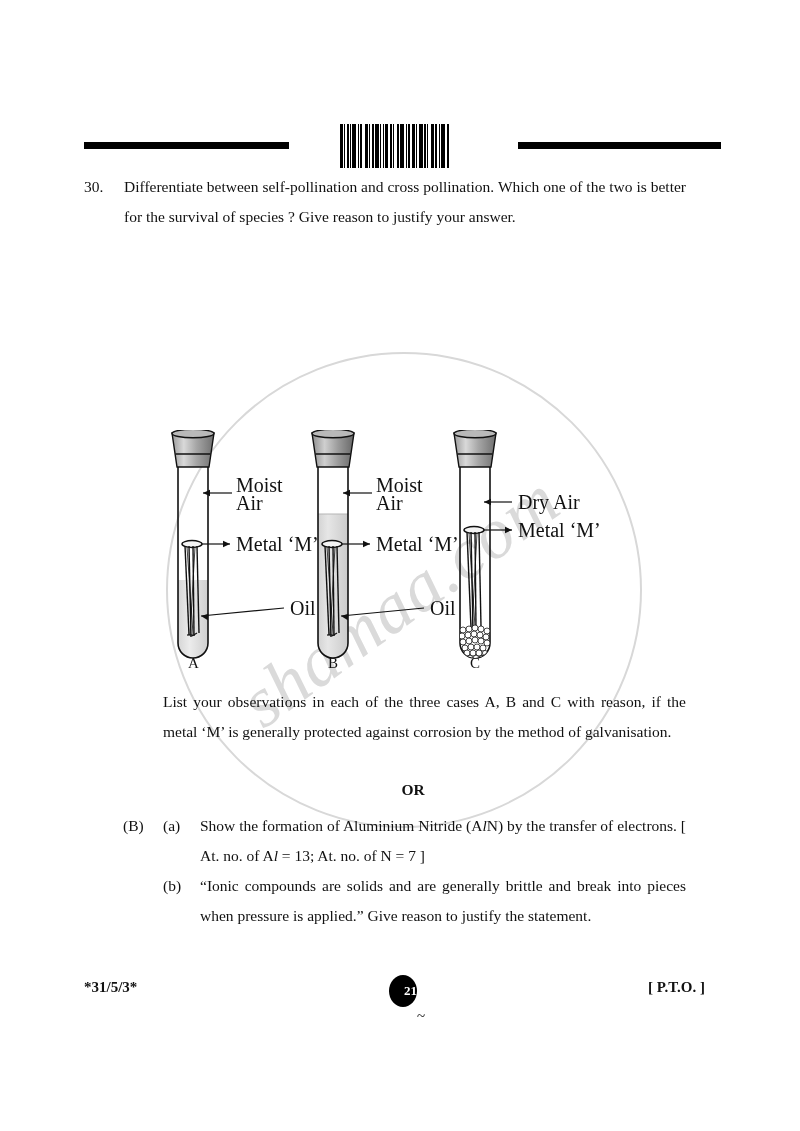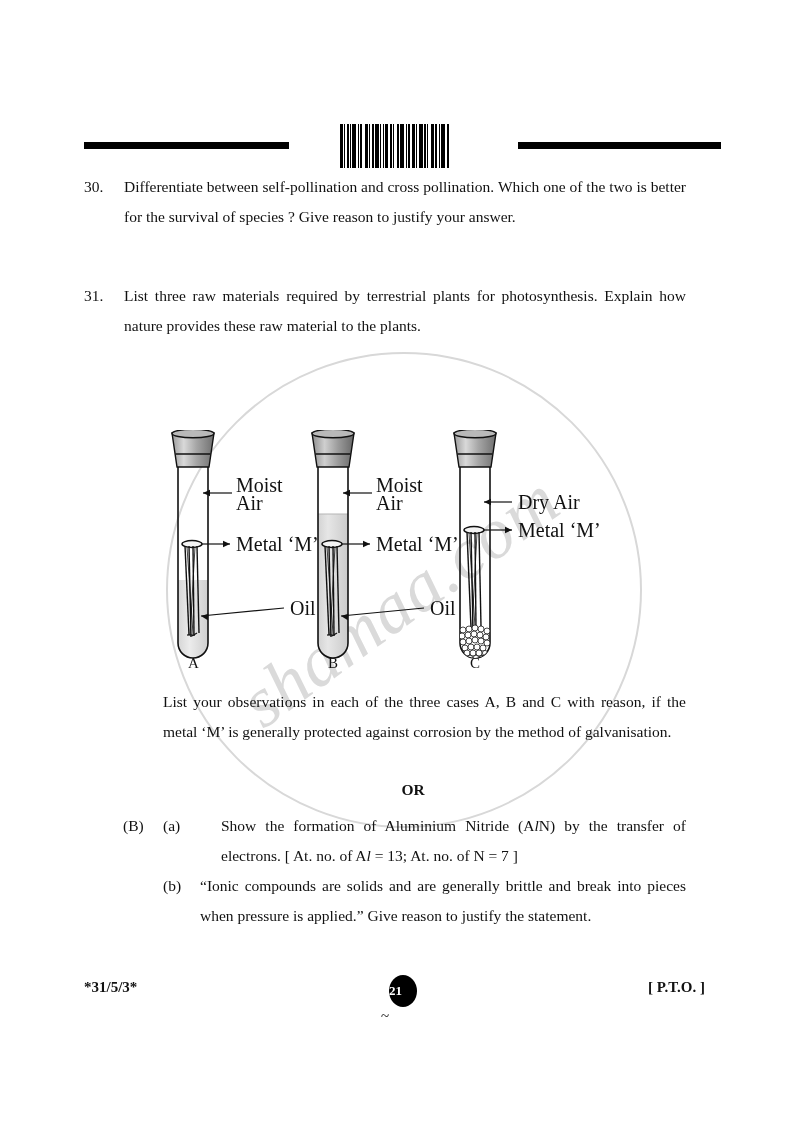--- a/index.html
+++ b/index.html
@@ -142,21 +142,21 @@
   #code-left {
     position: absolute; left: 84px; top: 4px;
     font-size: 15px; font-weight: bold;
   }
   #pto {
     position: absolute; right: 95px; top: 4px;
     font-size: 15px; font-weight: bold;
   }
   #pagenum-wrap {
     position: absolute; left: 381px; top: 0px;
-    width: 44px; text-align: left;
+    width: 44px; text-align: right;
   }
   #pagenum-badge {
     width: 28px; height: 32px;
     border-radius: 50%;
     background: #000000;
     color: #ffffff;
     font-size: 13px;
     font-weight: bold;
     line-height: 32px;
     margin: 0 auto;
@@ -240,24 +240,20 @@
       <i class="w3"></i>
       <i class="g1"></i>
       <i class="w1"></i>
   </div>
 
   <div class="qblock" style="left:84px; top:172px; width:602px;">
     <div class="qnum">30.</div>
     <div class="qtext" style="margin-left:40px;">Differentiate between self-pollination and cross pollination. Which one of the two is better for the survival of species ? Give reason to justify your answer.</div>
   </div>
 
-  <div class="qblock" style="left:84px; top:281px; width:602px;">
-    <div class="qnum">31.</div>
-    <div class="qtext" style="margin-left:40px;">List three raw materials required by terrestrial plants for photosynthesis. Explain how nature provides these raw material to the plants.</div>
-  </div>
 
 
   <div id="diagram">
     <svg width="420" height="245" viewBox="0 0 420 245">
       <defs>
         <linearGradient id="corkGrad" x1="0" y1="0" x2="1" y2="0">
           <stop offset="0%" stop-color="#9a9a9a"></stop>
           <stop offset="28%" stop-color="#d9d9d9"></stop>
           <stop offset="58%" stop-color="#a6a6a6"></stop>
           <stop offset="100%" stop-color="#6f6f6f"></stop>
@@ -438,21 +434,21 @@
 
   <div class="qblock" style="left:163px; top:687px; width:523px;">
     <div class="qtext">List your observations in each of the three cases A, B and C with reason, if the metal ‘M’ is generally protected against corrosion by the method of galvanisation.</div>
   </div>
 
   <div class="center-bold" style="top:781px;">OR</div>
 
   <div class="qblock" style="left:123px; top:811px; width:563px;">
     <div class="sublabel" style="left:0px;">(B)</div>
     <div class="sublabel" style="left:40px;">(a)</div>
-    <div class="qtext" style="margin-left:98px;">
+    <div class="qtext" style="margin-left:77px;">
       <span>Show the formation of Aluminium Nitride (A</span><span class="ital-l">l</span><span>N) by the transfer of electrons. [ At. no. of A</span><span class="ital-l">l</span><span> = 13; At. no. of N = 7 ]</span>
     </div>
   </div>
 
   <div class="qblock" style="left:123px; top:871px; width:563px;">
     <div class="sublabel" style="left:40px;">(b)</div>
     <div class="qtext" style="margin-left:77px;">“Ionic compounds are solids and are generally brittle and break into pieces when pressure is applied.” Give reason to justify the statement.</div>
   </div>
 
   <div id="footer">

